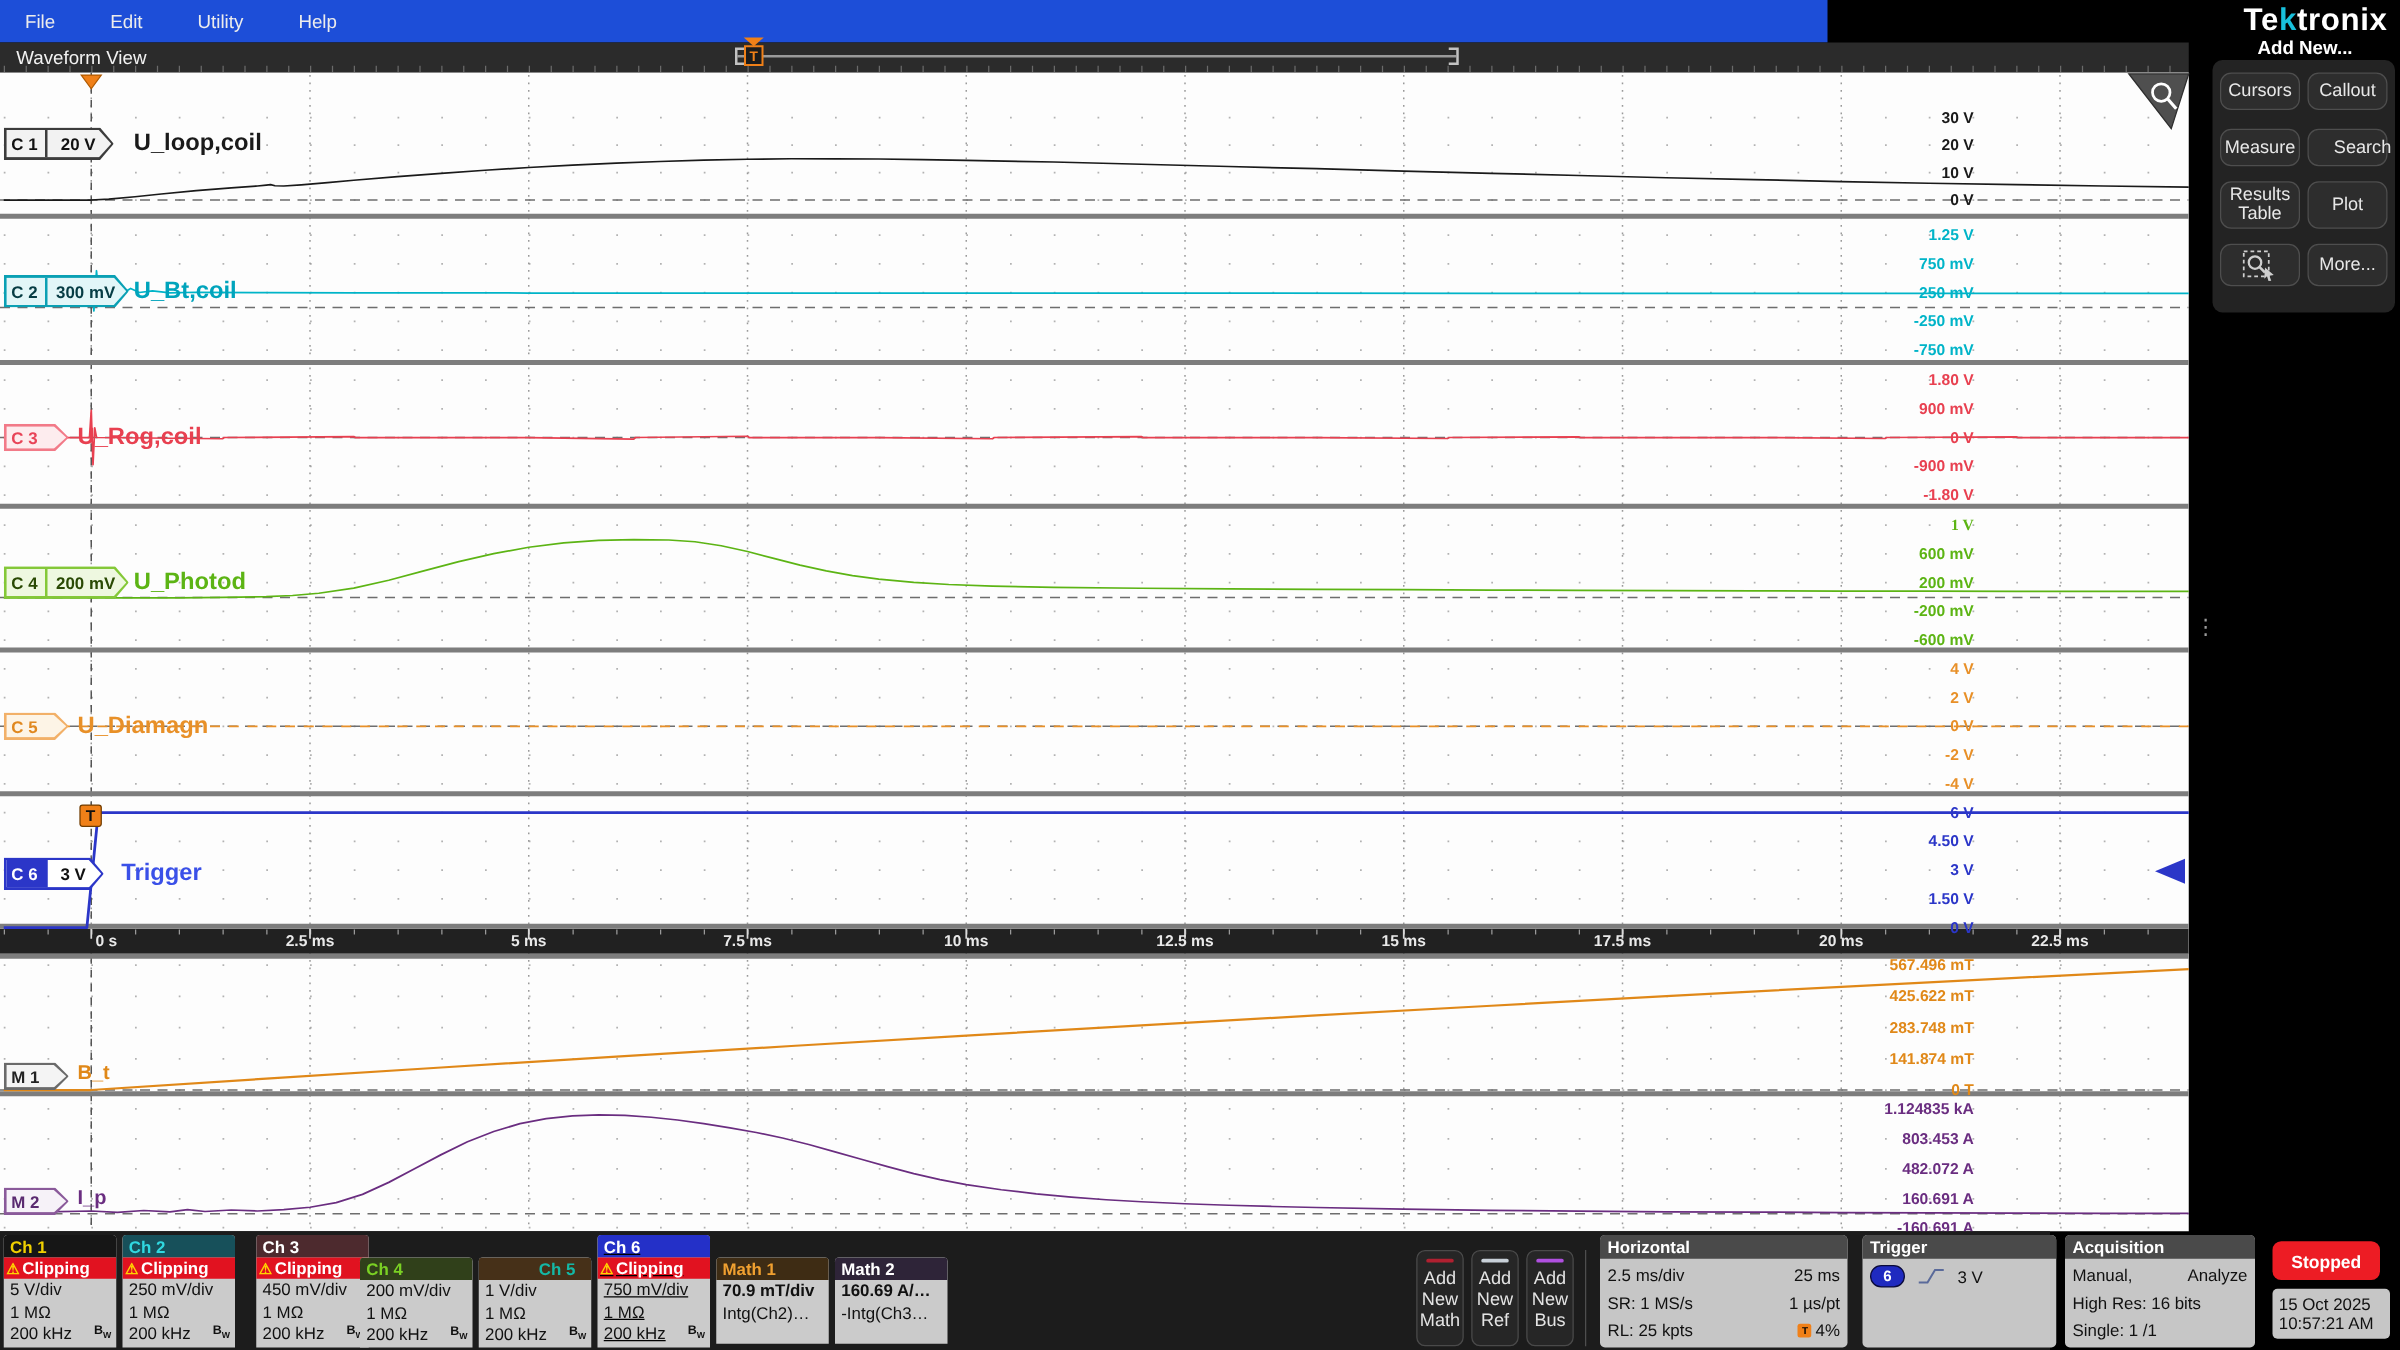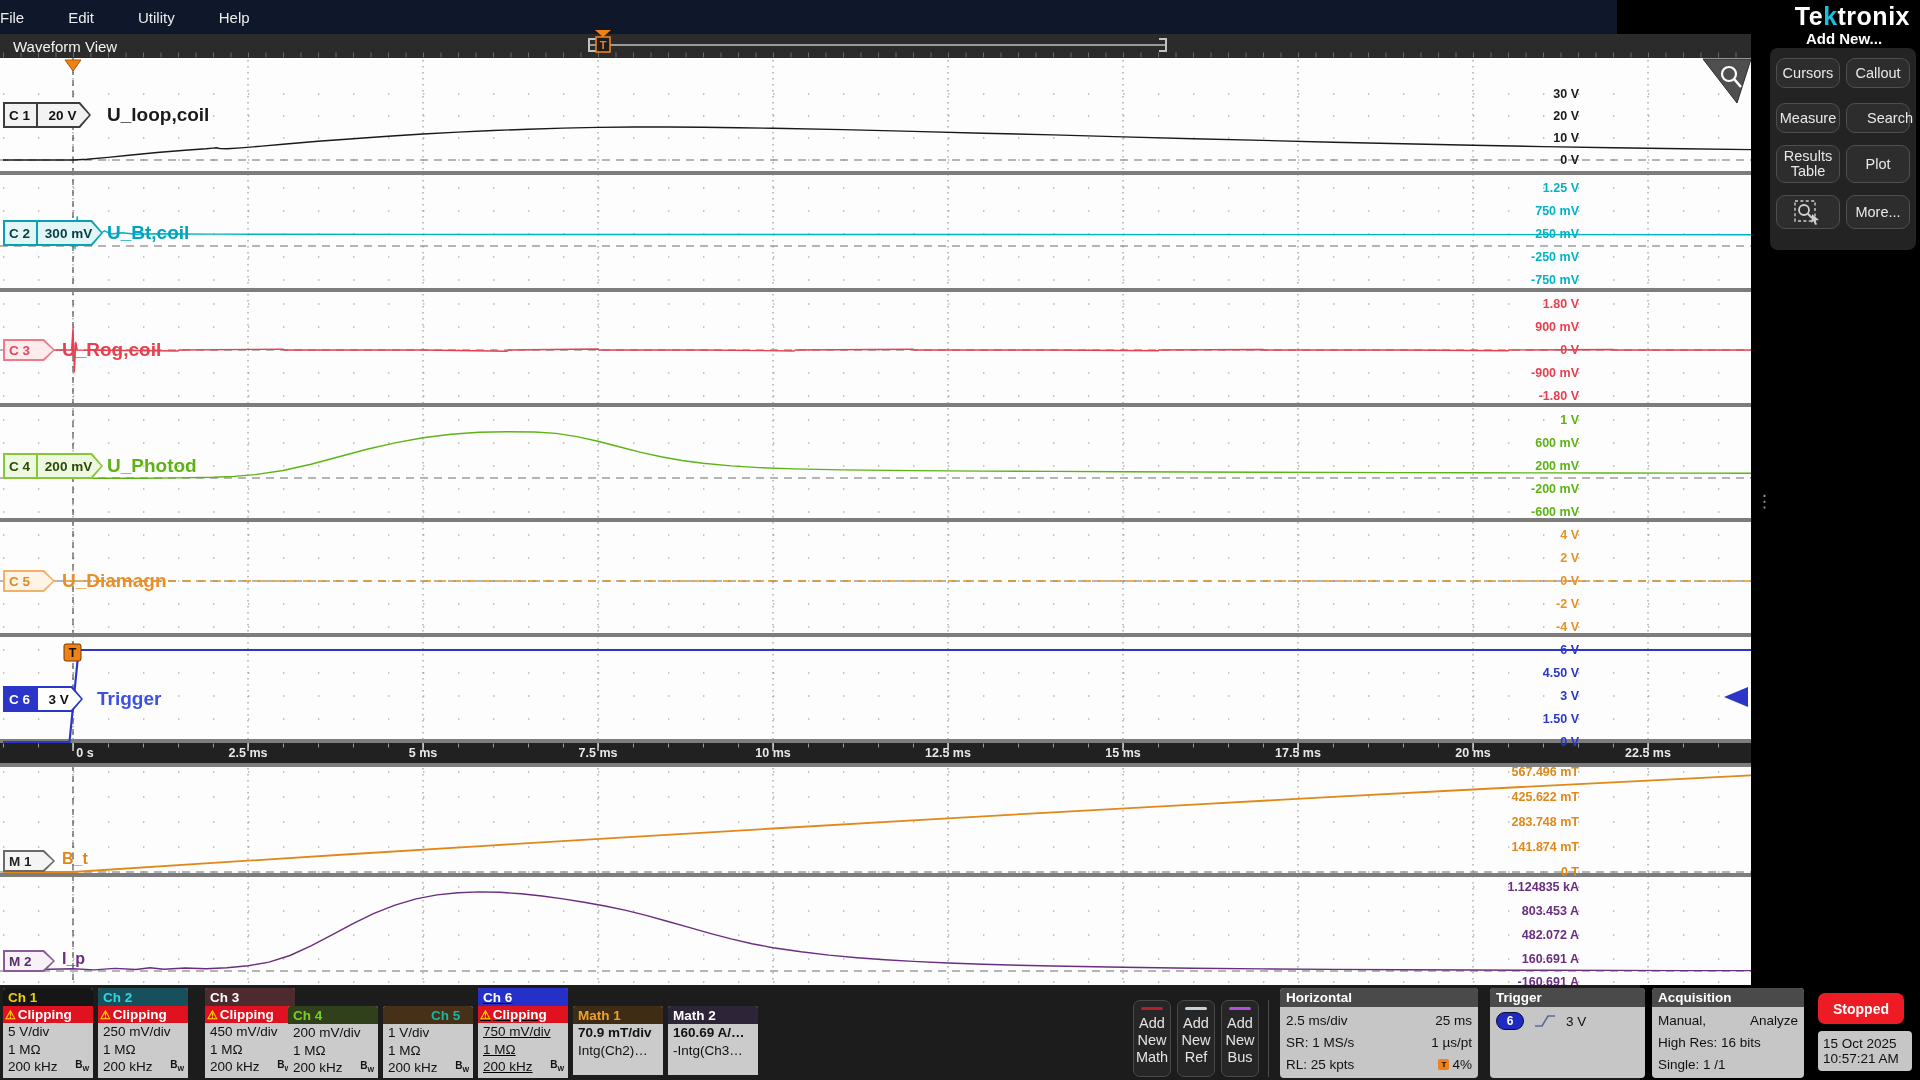--- a/index.html
+++ b/index.html
@@ -1,20 +1,20 @@
 <!DOCTYPE html>
 <html><head>
 <meta charset="utf-8">
 <style>
   html,body{margin:0;padding:0;background:#000;}
   #app{position:relative;width:1920px;height:1080px;background:#000;overflow:hidden;
        font-family:"Liberation Sans",sans-serif;-webkit-font-smoothing:antialiased;}
   
-  #menubar{position:absolute;left:0;top:0;width:1617px;height:34px;background:#0f172a;
-           display:flex;align-items:center;gap:44px;box-sizing:border-box;}
+  #menubar{position:absolute;left:0;top:0;width:1462px;height:34px;background:#1d4ed8;
+           display:flex;align-items:center;gap:44px;padding-left:20px;box-sizing:border-box;}
   .menu-item{color:#ececec;font-size:15px;cursor:default;}
   #logo{position:absolute;right:10px;top:2px;color:#fff;font-size:25px;font-weight:bold;letter-spacing:.5px;}
   #logo .k{color:#18c0dc;}
   
   #titlebar{position:absolute;left:0;top:34px;width:1751px;height:24px;background:#2b2b2b;
             color:#f2f2f2;font-size:15px;display:flex;align-items:center;padding-left:13px;box-sizing:border-box;}
   
   #gridarea{position:absolute;left:0;top:58px;width:1751px;height:927px;background:#fdfdfd;}
   #wavesvg{position:absolute;left:0;top:0;}
   .axis-label{position:absolute;right:172px;text-align:right;font-size:12.5px;font-weight:bold;white-space:nowrap;line-height:12px;}
@@ -202,21 +202,21 @@
         <div class="axis-label" style="top: 286px; color: rgb(232, 64, 80);">0 V</div>
         <div class="axis-label" style="top: 309px; color: rgb(232, 64, 80);">-900 mV</div>
         <div class="axis-label" style="top: 332px; color: rgb(232, 64, 80);">-1.80 V</div>
         <div class="badge" style="left: 3px; top: 281px; width: 52px; height: 22px;">
           <div class="outer" style="background: rgb(242, 122, 136);"></div>
           <div class="inner" style="background: rgb(253, 236, 238);">
             <div class="sec" style="color: rgb(232, 68, 88); border-color: rgb(242, 122, 136);">C 3</div>
           </div>
         </div>
         <div class="ch-name" style="left: 62px; top: 281px; color: rgb(232, 64, 80);">U_Rog,coil</div>
-        <div class="axis-label" style="top: 356px; color: rgb(92, 180, 20);">1 V</div>
+        <div class="axis-label" style="top: 356px; color: rgb(92, 180, 20); font-family: Liberation Serif, serif;">1 V</div>
         <div class="axis-label" style="top: 379px; color: rgb(92, 180, 20);">600 mV</div>
         <div class="axis-label" style="top: 402px; color: rgb(92, 180, 20);">200 mV</div>
         <div class="axis-label" style="top: 425px; color: rgb(92, 180, 20);">-200 mV</div>
         <div class="axis-label" style="top: 448px; color: rgb(92, 180, 20);">-600 mV</div>
         <div class="badge" style="left: 3px; top: 395px; width: 100px; height: 26px;">
           <div class="outer" style="background: rgb(132, 200, 56);"></div>
           <div class="inner" style="background: rgb(238, 248, 224);">
             <div class="sec first" style="color: rgb(42, 74, 4); border-color: rgb(132, 200, 56);">C 4</div>
             <div class="sec" style="color: rgb(42, 74, 4); flex: 1 1 0%;">200 mV</div>
           </div>

